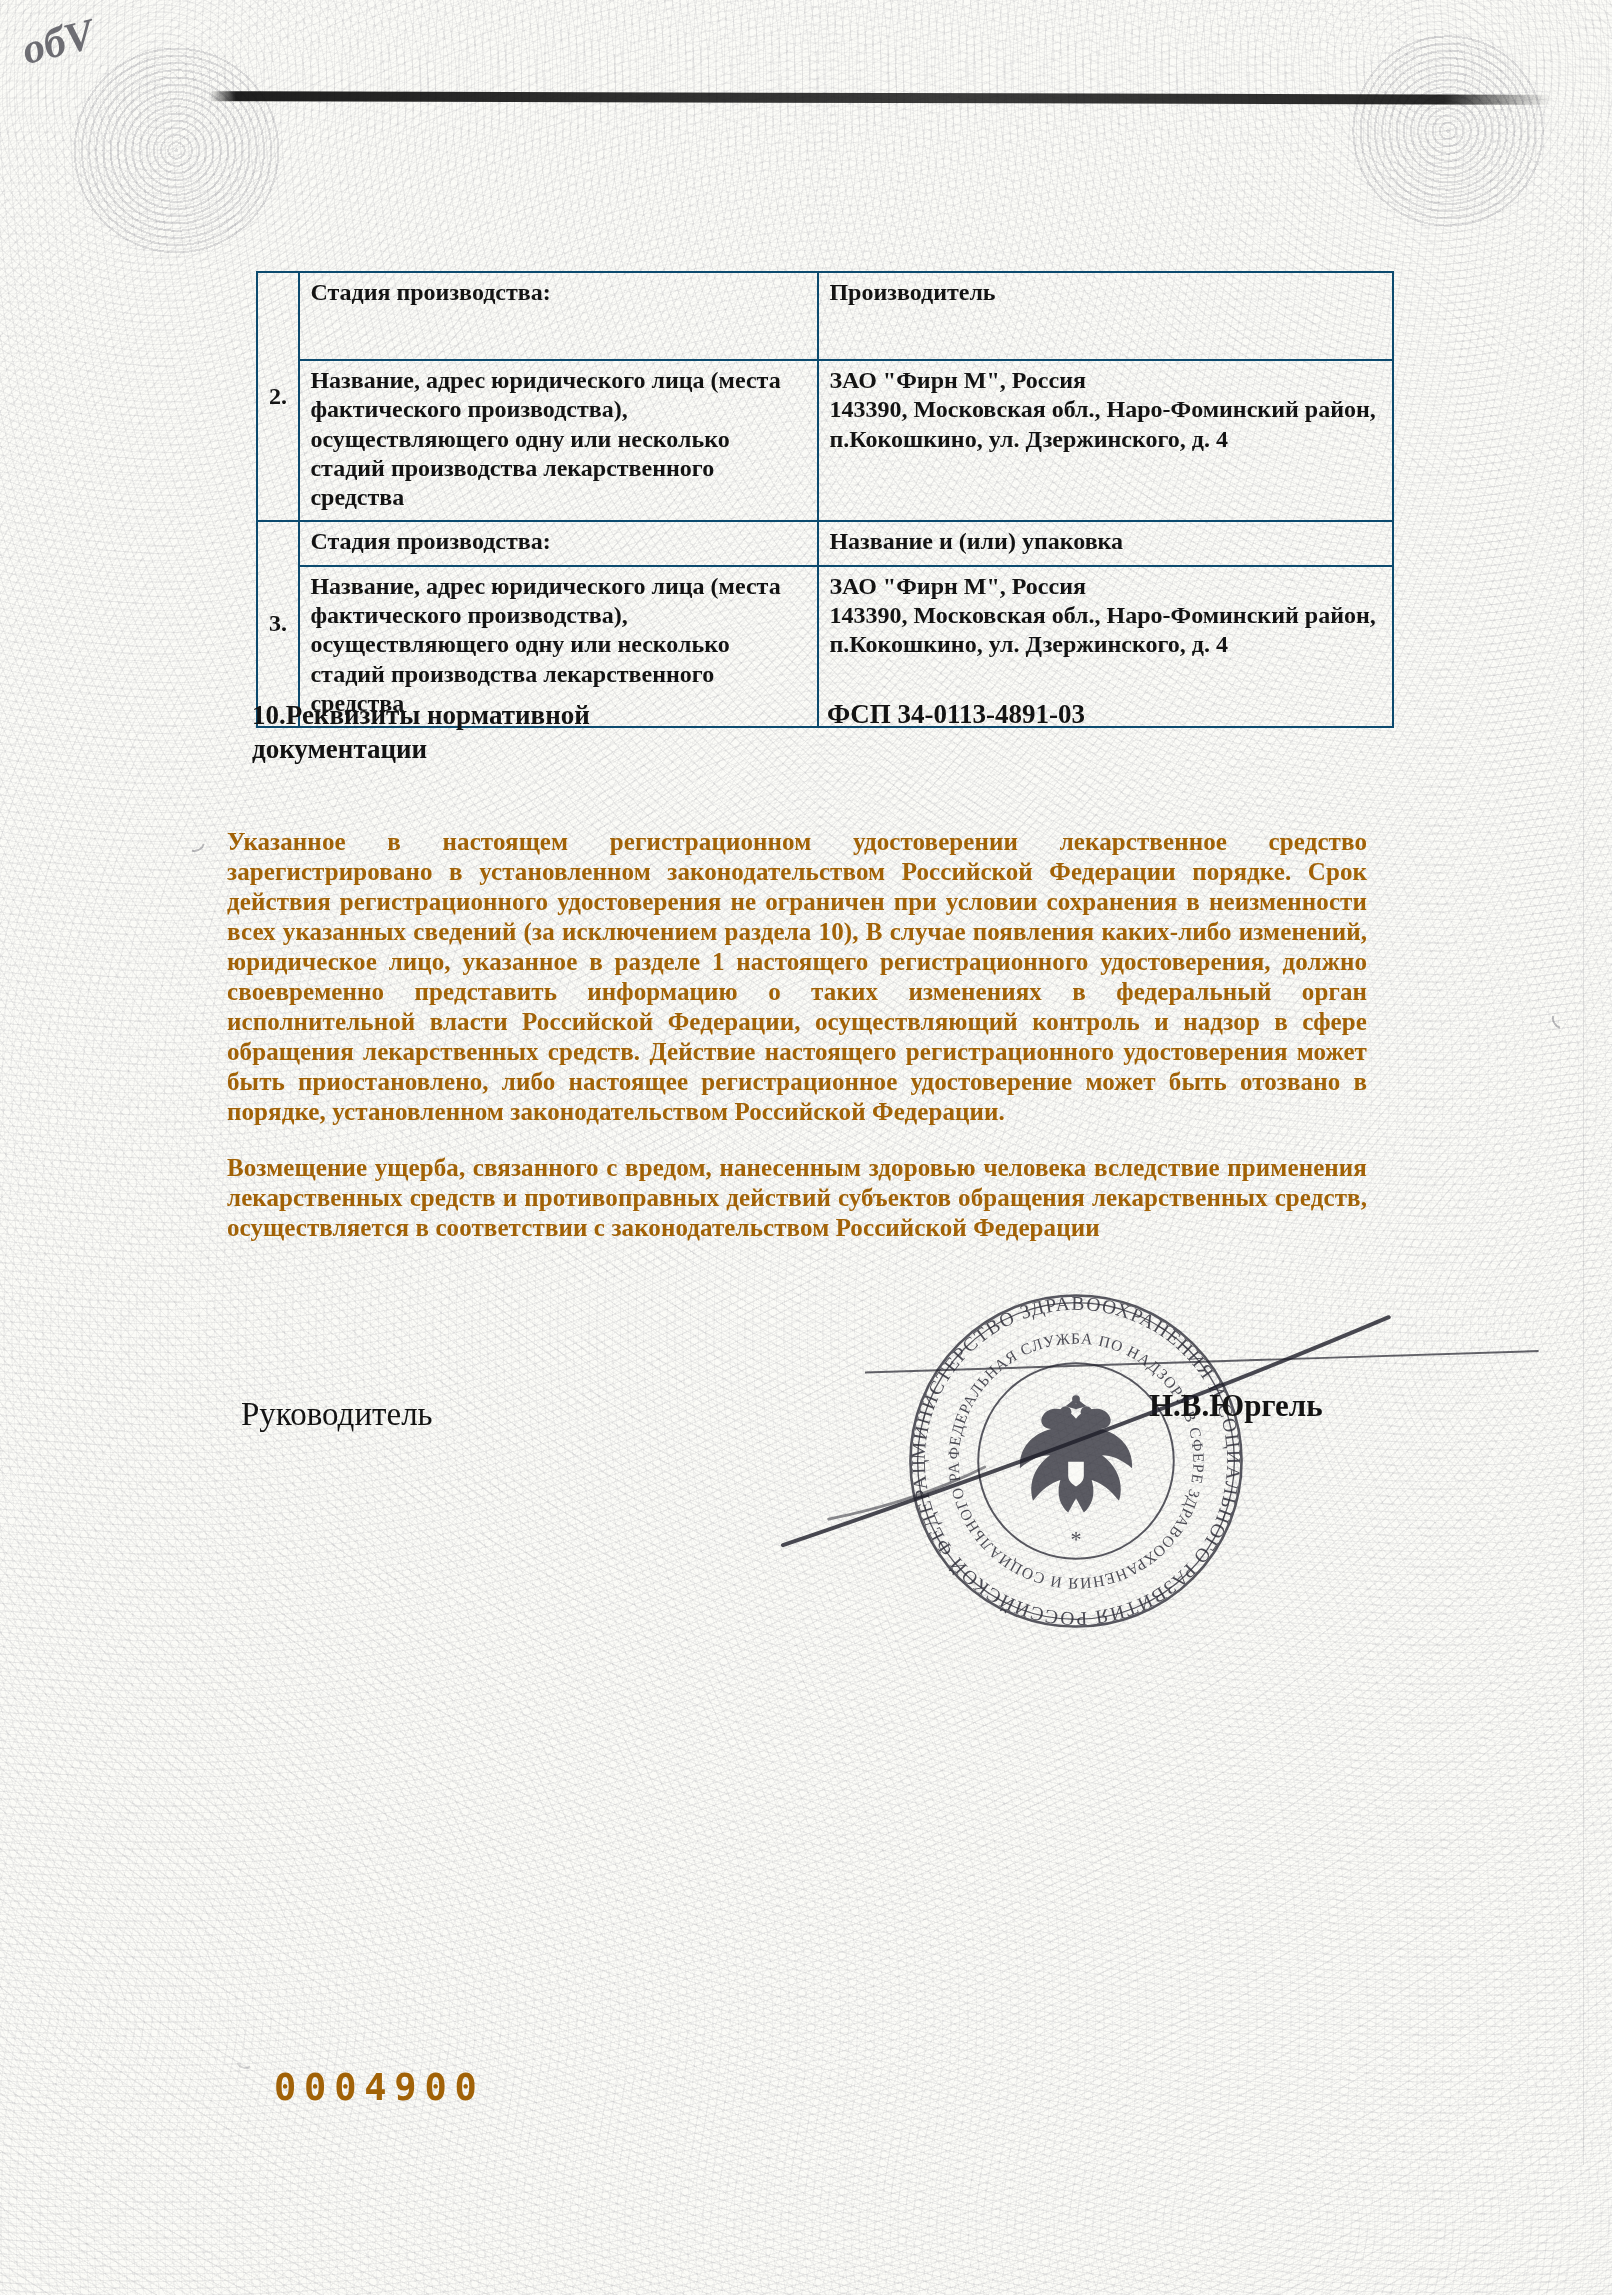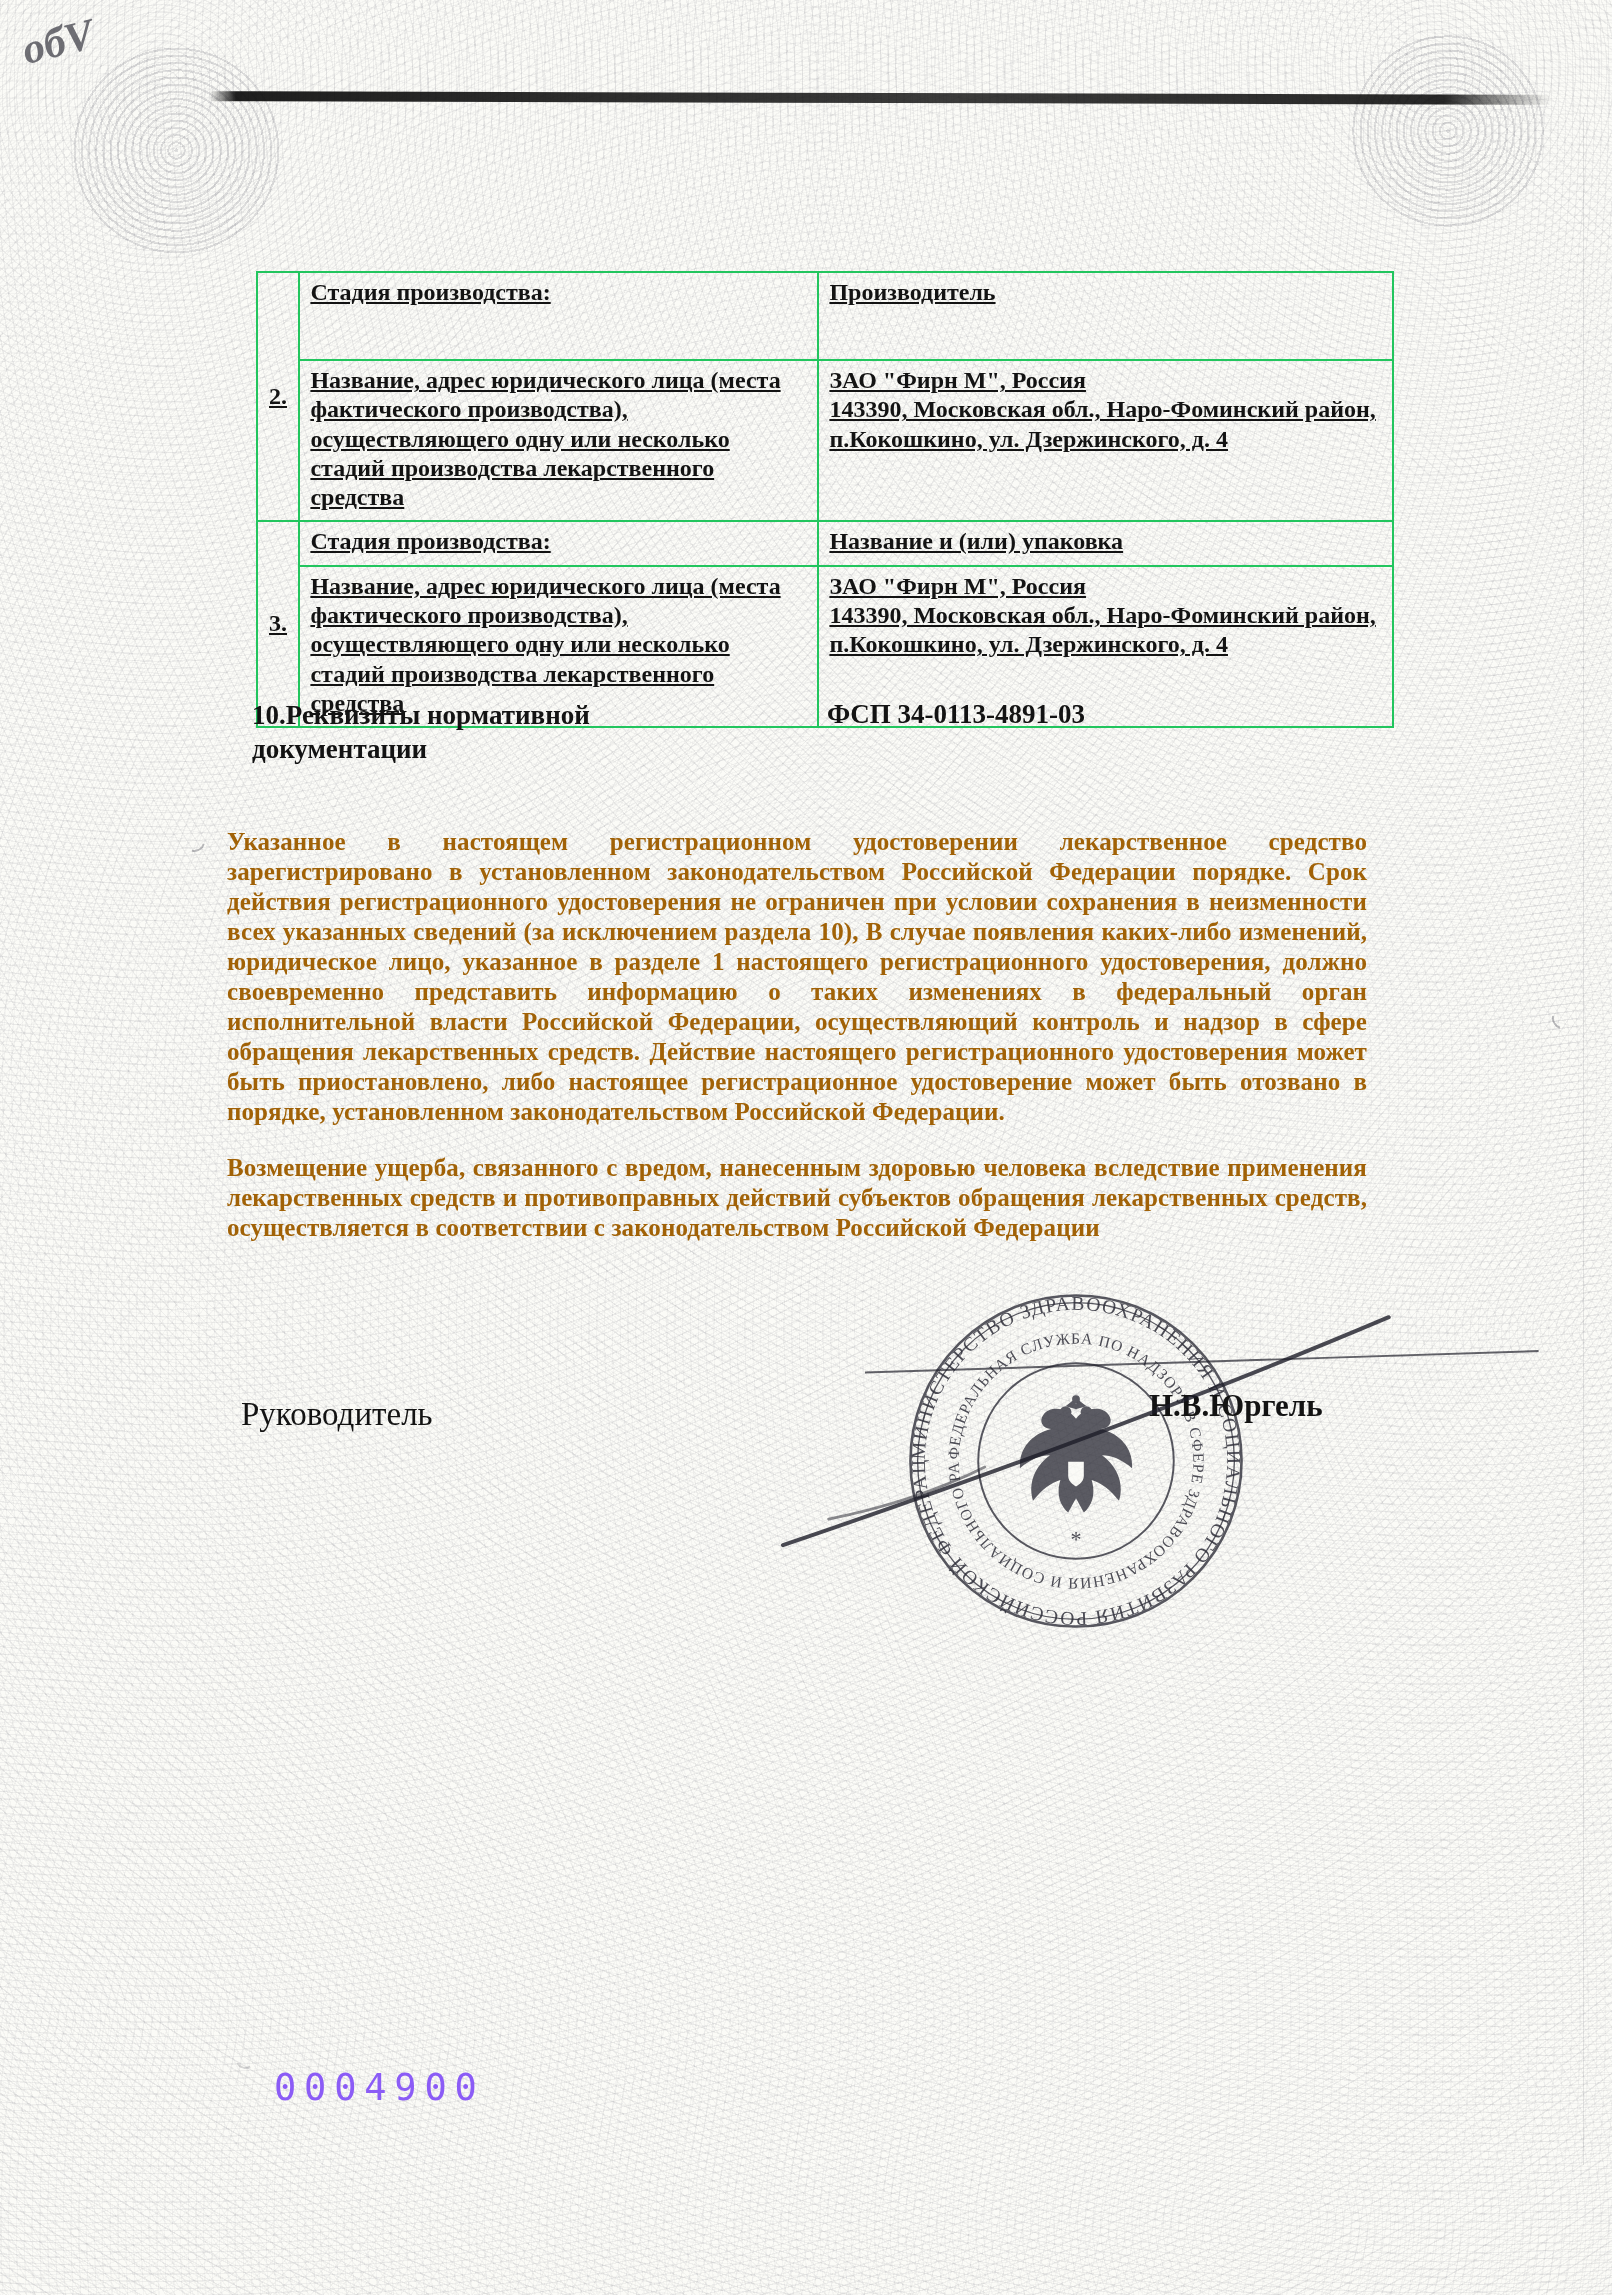--- a/index.html
+++ b/index.html
@@ -50,21 +50,21 @@
   .speck-a { top:1008px; left:1552px; transform:rotate(60deg); }
   .speck-b { top:831px; left:184px;  transform:rotate(-30deg); }
   .speck-c { top:2048px; left:235px;  transform:rotate(15deg); opacity:.6; }
 
   
   .prod-table {
     position:absolute; top:271px; left:256px; width:1136px;
     border-collapse:collapse; table-layout:fixed;
     font-size:24px; line-height:1.22; font-weight:700;
   }
-  .prod-table td { border:2px solid #22c55e; vertical-align:top; padding:5.2px 10.4px 7.8px;text-decoration:underline; }
+  .prod-table td { border:2px solid #0c4a6e; vertical-align:top; padding:5.2px 10.4px 7.8px; }
   .prod-table td.num { text-align:center; vertical-align:middle; padding:0 2.6px; }
   .prod-table tr.tall td { height:73px; }
   .pre { white-space:pre-line; }
 
   
   .sec10-heading {
     position:absolute; top:699px; left:252px; width:456px;
     font-size:27px; font-weight:700; line-height:1.25;
   }
   .sec10-number {
@@ -88,21 +88,21 @@
     position:absolute; top:1388px; left:1149px;
     font-size:31px; font-weight:600; z-index:3;
   }
 
   .seal-wrap { position:absolute; top:1272px; left:887px; width:378px; height:378px; z-index:2; }
   .strokes-wrap { position:absolute; top:1239px; left:750px; width:815px; height:456px; z-index:4; pointer-events:none; }
 
   .serial {
     position:absolute; top:2066px; left:274px;
     font-family:"DejaVu Sans Mono", monospace;
-    font-size:37px; font-weight:400; letter-spacing:7.8px; color:#8b5cf6;
+    font-size:37px; font-weight:700; letter-spacing:7.8px; color:#a16207;
   }
 </style>
 </head>
 <body>
 
 <div class="page">
 
   <div class="guilloche"></div>
   <div class="rosette tl"></div>
   <div class="rosette tr"></div>

